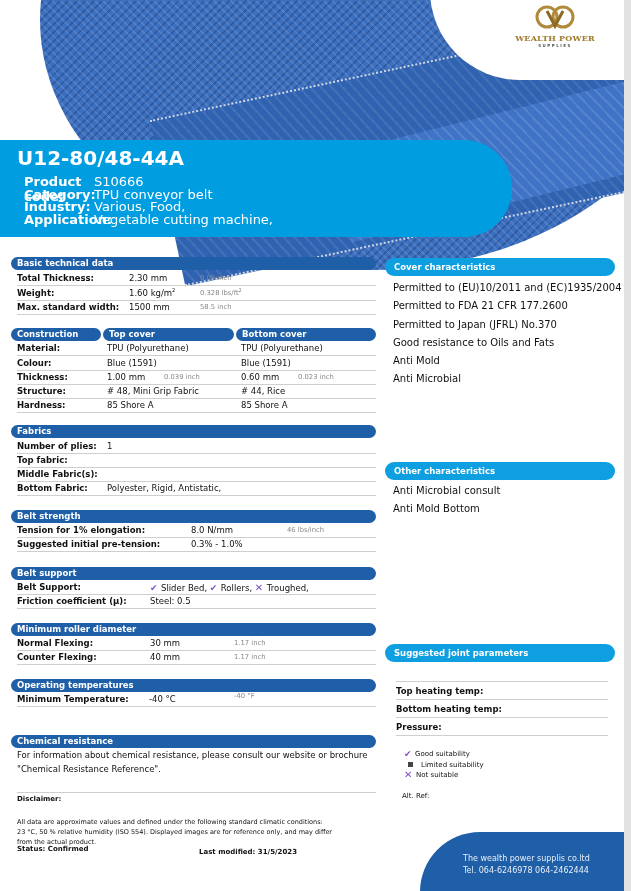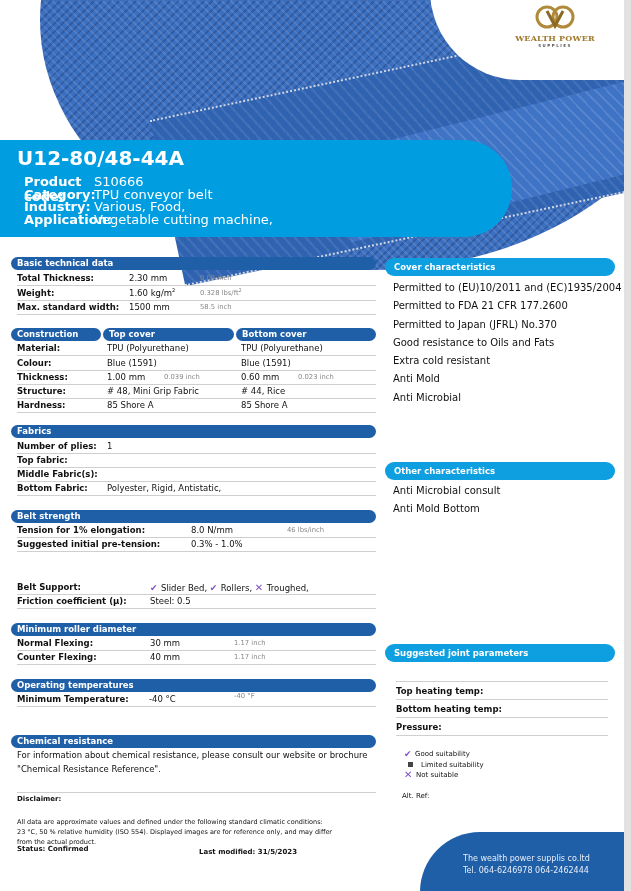--- a/index.html
+++ b/index.html
@@ -196,20 +196,21 @@
   <div class="row" style="top:523px">
     <span class="k">Tension for 1% elongation:</span>
     <span style="left:174px">8.0 N/mm</span>
     <span class="g" style="left:270px">46 lbs/inch</span>
   </div>
   <div class="row" style="top:537px">
     <span class="k">Suggested initial pre-tension:</span>
     <span style="left:174px">0.3% - 1.0%</span>
   </div>
 
+  <div class="bar" style="left:11px;top:567px;width:365px">Belt support</div>
   <div class="row" style="top:580px">
     <span class="k">Belt Support:</span>
     <span style="left:133px">
       <span style="position:static" class="ico-check">✔</span><span style="position:static">Slider Bed,</span>
       <span style="position:static" class="ico-check">✔</span><span style="position:static">Rollers,</span>
       <span style="position:static" class="ico-x">✕</span><span style="position:static">Troughed,</span>
     </span>
   </div>
   <div class="row" style="top:594px">
     <span class="k">Friction coefficient (µ):</span>
@@ -246,21 +247,20 @@
   </div>
   <div class="status">Status: Confirmed</div>
   <div class="modified">Last modified: 31/5/2023</div>
 
   <div class="bar light" style="left:385px;top:258px;width:230px">Cover characteristics</div>
   <div class="rlist" style="top:279px">
     <div>Permitted to (EU)10/2011 and (EC)1935/2004</div>
     <div>Permitted to FDA 21 CFR 177.2600</div>
     <div>Permitted to Japan (JFRL) No.370</div>
     <div>Good resistance to Oils and Fats</div>
-    <div>Extra cold resistant</div>
     <div>Anti Mold</div>
     <div>Anti Microbial</div>
   </div>
 
   <div class="bar light" style="left:385px;top:462px;width:230px">Other characteristics</div>
   <div class="rlist" style="top:482px">
     <div>Anti Microbial consult</div>
     <div>Anti Mold Bottom</div>
   </div>
 

